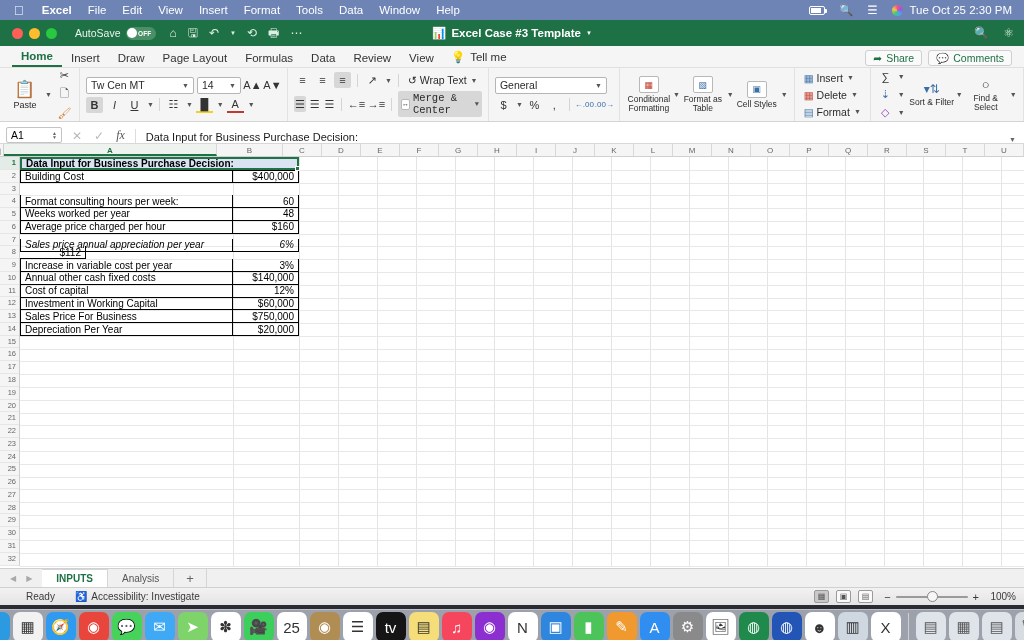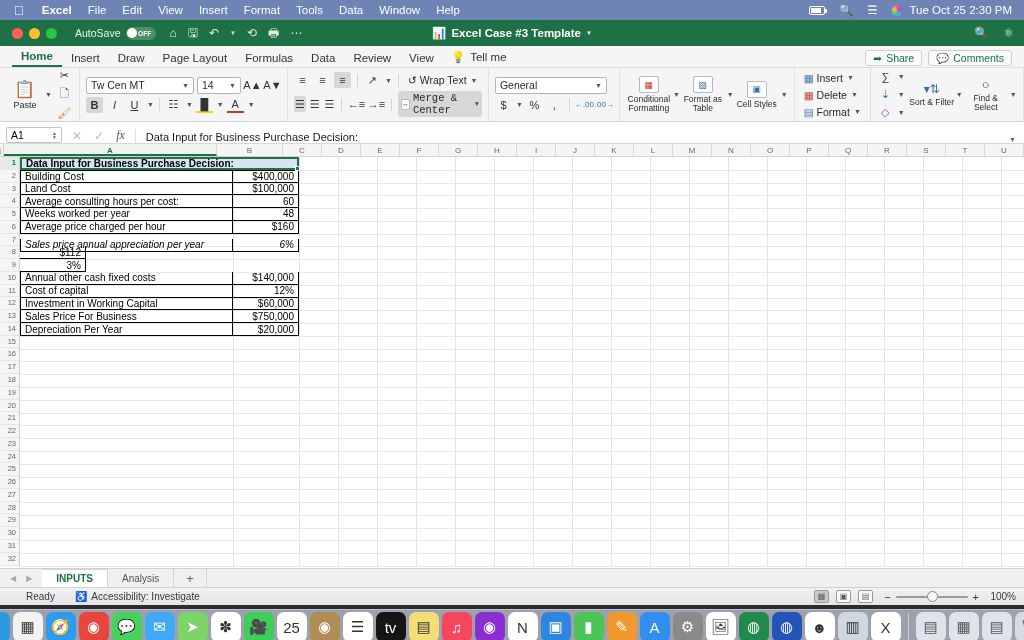--- a/index.html
+++ b/index.html
@@ -536,44 +536,41 @@
           <div class="gridline-h" style="top: 345.06px;"></div>
           <div class="gridline-h" style="top: 357.84px;"></div>
           <div class="gridline-h" style="top: 370.62px;"></div>
           <div class="gridline-h" style="top: 383.4px;"></div>
           <div class="gridline-h" style="top: 396.18px;"></div>
           <div class="gridline-h" style="top: 408.96px;"></div>
           <div class="drow" style="top: 12.78px;">
             <div class="cA bordered first">Building Cost</div>
             <div class="cB bordered first" style="border-left: none;">$400,000</div>
           </div>
-          <div class="drow" style="top: 25.56px;">
-            <div class="cA bordered">Land Cost</div>
-            <div class="cB bordered" style="border-left: none;">$100,000</div>
-          </div>
           <div class="drow" style="top: 38.34px;">
-            <div class="cA bordered">Average consulting hours per cost:</div>
+            <div class="cA bordered">Format consulting hours per week:</div>
             <div class="cB bordered" style="border-left: none;">60</div>
           </div>
           <div class="drow" style="top: 51.12px;">
             <div class="cA bordered">Weeks worked per year</div>
             <div class="cB bordered" style="border-left: none;">48</div>
           </div>
           <div class="drow" style="top: 63.9px;">
             <div class="cA bordered">Average price charged per hour</div>
             <div class="cB bordered" style="border-left: none;">$160</div>
           </div>
           <div class="drow" style="top: 82px; font-style: italic;">
             <div class="cA bordered">Sales price annual appreciation per year</div>
             <div class="cB bordered" style="border-left: none;">6%</div>
           </div>
           <div class="drow" style="top: 89.46px;">
             <div class="cB bordered" style="border-left: none;">$112</div>
           </div>
           <div class="drow" style="top: 102.24px;">
+            <div class="cA bordered">Increase in variable cost per year</div>
             <div class="cB bordered" style="border-left: none;">3%</div>
           </div>
           <div class="drow" style="top: 115.02px;">
             <div class="cA bordered">Annual other cash fixed costs</div>
             <div class="cB bordered" style="border-left: none;">$140,000</div>
           </div>
           <div class="drow" style="top: 127.8px;">
             <div class="cA bordered">Cost of capital</div>
             <div class="cB bordered" style="border-left: none;">12%</div>
           </div>

